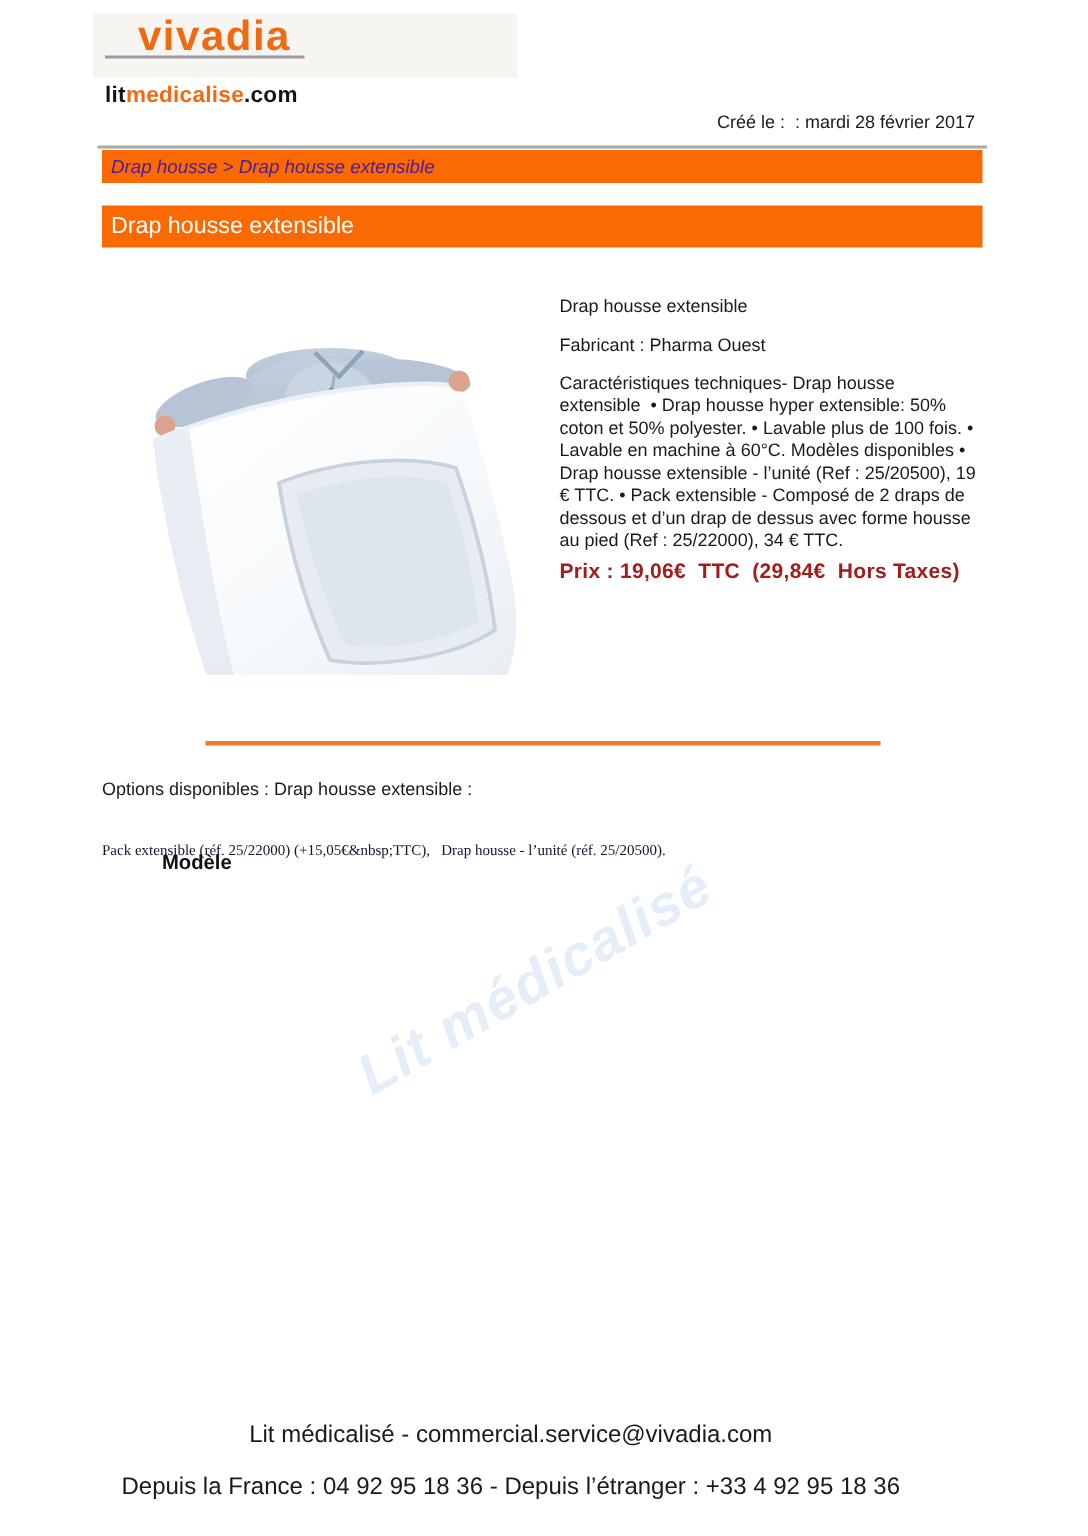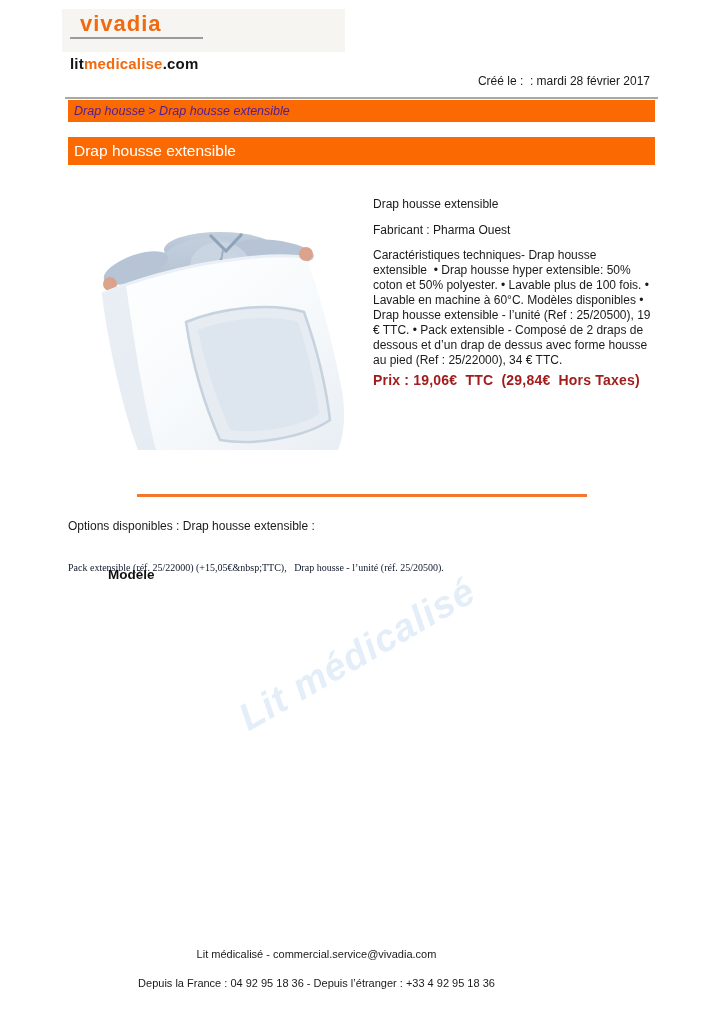--- a/index.html
+++ b/index.html
@@ -5,21 +5,21 @@
   html,body{margin:0;padding:0;background:#ffffff;}
   .page{
     position:relative;width:725px;height:1024px;background:#ffffff;
     font-family:"Liberation Sans","DejaVu Sans",sans-serif;color:#111;
     overflow:hidden;
   }
   
   .logo-noise{position:absolute;left:62px;top:9px;width:283px;height:43px;background:#f6f5f2;}
   .logo{position:absolute;left:70px;top:12px;width:220px;}
   .logo-line1{
-    margin-left:10px;font-size:22px;font-weight:bold;letter-spacing:1px;
+    margin-left:22px;font-size:28px;font-weight:bold;letter-spacing:1px;
     color:#f06a10;line-height:24px;
   }
   .logo-rule{width:133px;height:0;border-bottom:2px solid #9b9b9b;margin-top:1px;}
   .logo-line2{font-size:15px;font-weight:bold;letter-spacing:.2px;line-height:17px;margin-top:16px;color:#141414;}
   .logo-line2 .orange{color:#f06a10;}
   .created{
     position:absolute;top:74px;left:0;width:650px;text-align:right;
     font-size:12px;color:#1a1a1a;white-space:pre;
   }
   .top-rule{position:absolute;left:65px;top:97px;width:593px;height:2px;background:#a8a8a8;}
@@ -55,21 +55,21 @@
   }
   
   .watermark{
     position:absolute;left:212px;top:612px;width:290px;height:84px;
     display:flex;align-items:center;justify-content:center;
     transform:rotate(-30deg);transform-origin:center;
     font-size:38px;font-weight:bold;font-style:italic;
     color:#e3eef9;letter-spacing:1px;white-space:nowrap;pointer-events:none;
   }
   
-  .footer{position:absolute;left:0;top:948px;width:633px;text-align:center;font-size:11px;color:#1a1a1a;}
+  .footer{position:absolute;left:0;top:948px;width:633px;text-align:center;font-size:16px;color:#1a1a1a;padding-left:24px;}
   .footer p{margin:0;}
   .footer .f1{margin-bottom:17px;}
   .footer .f2{margin-bottom:15px;}
 </style>
 </head>
 <body>
 
 <div class="page">
 
   <div class="logo-noise"></div>

